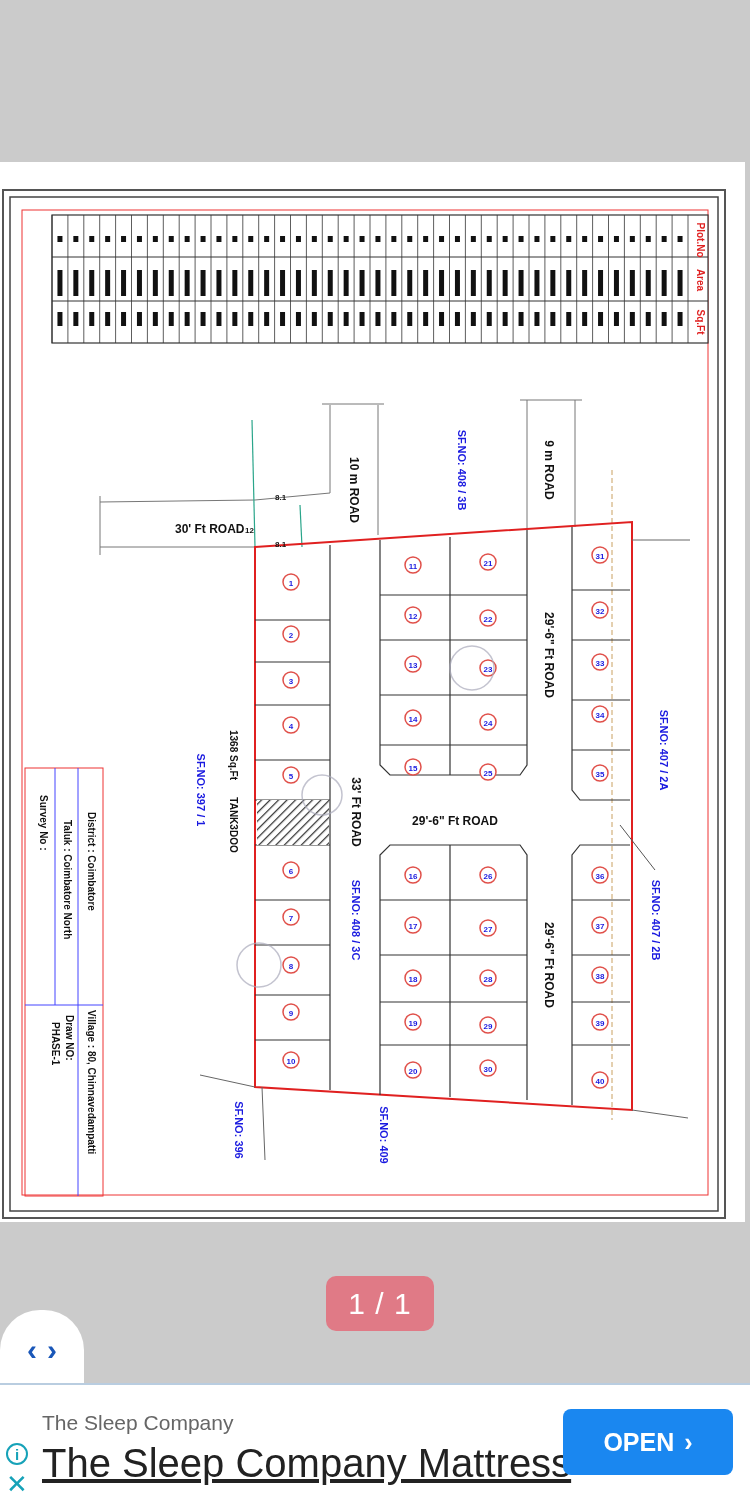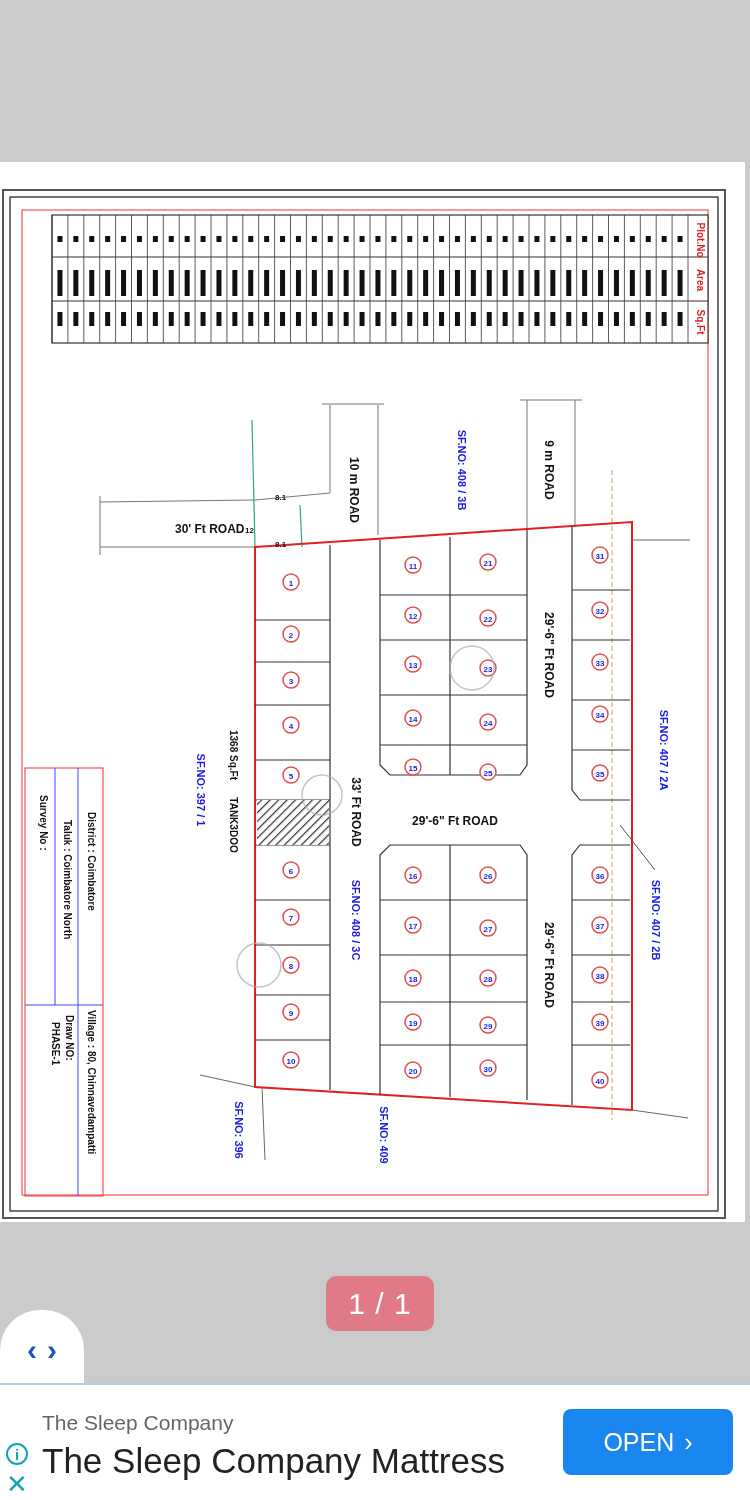--- a/index.html
+++ b/index.html
@@ -5,24 +5,24 @@
   html,body{margin:0;padding:0;}
   body{width:750px;height:1500px;background:#cbcbcb;position:relative;overflow:hidden;font-family:"Liberation Sans",sans-serif;}
   .viewer{position:absolute;left:0;top:0;width:750px;height:1385px;background:#cbcbcb;}
   .page{position:absolute;left:0;top:162px;width:745px;height:1060px;background:#fff;}
   .page svg{position:absolute;left:0;top:0;}
   .page-badge{position:absolute;left:326px;top:1276px;width:108px;height:55px;border-radius:10px;background:#e07a86;color:#fff;font-size:30px;display:flex;align-items:center;justify-content:center;letter-spacing:1px;}
   .nav-tab{position:absolute;left:0;top:1310px;width:84px;height:80px;background:#fff;border-radius:40px 40px 0 0;display:flex;align-items:center;justify-content:center;gap:10px;}
   .nav-tab span{color:#1a57b8;font-size:30px;font-weight:bold;cursor:pointer;line-height:1;}
   .ad{position:absolute;left:0;top:1383px;width:750px;height:117px;background:#fff;border-top:2px solid #b9cde0;}
   .ad-advertiser{position:absolute;left:42px;top:26px;font-size:21px;color:#666;}
-  .ad-title{position:absolute;left:42px;top:56px;font-size:35px;color:#222;}
+  .ad-title{position:absolute;left:42px;top:56px;font-size:40px;color:#222;text-decoration:underline;}
   .ad-info{position:absolute;left:6px;top:58px;width:22px;height:22px;border:2px solid #16a2b8;border-radius:50%;color:#16a2b8;font-size:15px;font-weight:bold;display:flex;align-items:center;justify-content:center;box-sizing:border-box;}
   .ad-close{position:absolute;left:6px;top:86px;font-size:26px;color:#16a2b8;line-height:1;}
-  .ad-open{position:absolute;left:563px;top:24px;width:170px;height:66px;background:#1a87f0;border-radius:8px;color:#fff;font-size:25px;display:flex;align-items:center;justify-content:center;gap:10px;cursor:pointer;}
+  .ad-open{position:absolute;left:563px;top:24px;width:170px;height:66px;background:#1a87f0;border-radius:8px;color:#fff;font-size:25px;display:flex;align-items:center;justify-content:center;gap:10px;cursor:pointer;font-weight:bold;}
   .tbl-text{font-family:"Liberation Sans",sans-serif;font-weight:bold;}
 </style>
 </head>
 <body>
 
 <div class="viewer">
   <div class="page">
     <svg width="745" height="1060" viewBox="0 162 745 1060" xmlns="http://www.w3.org/2000/svg">
 
       <rect x="3" y="190" width="722" height="1028" fill="none" stroke="#555" stroke-width="2"></rect>

